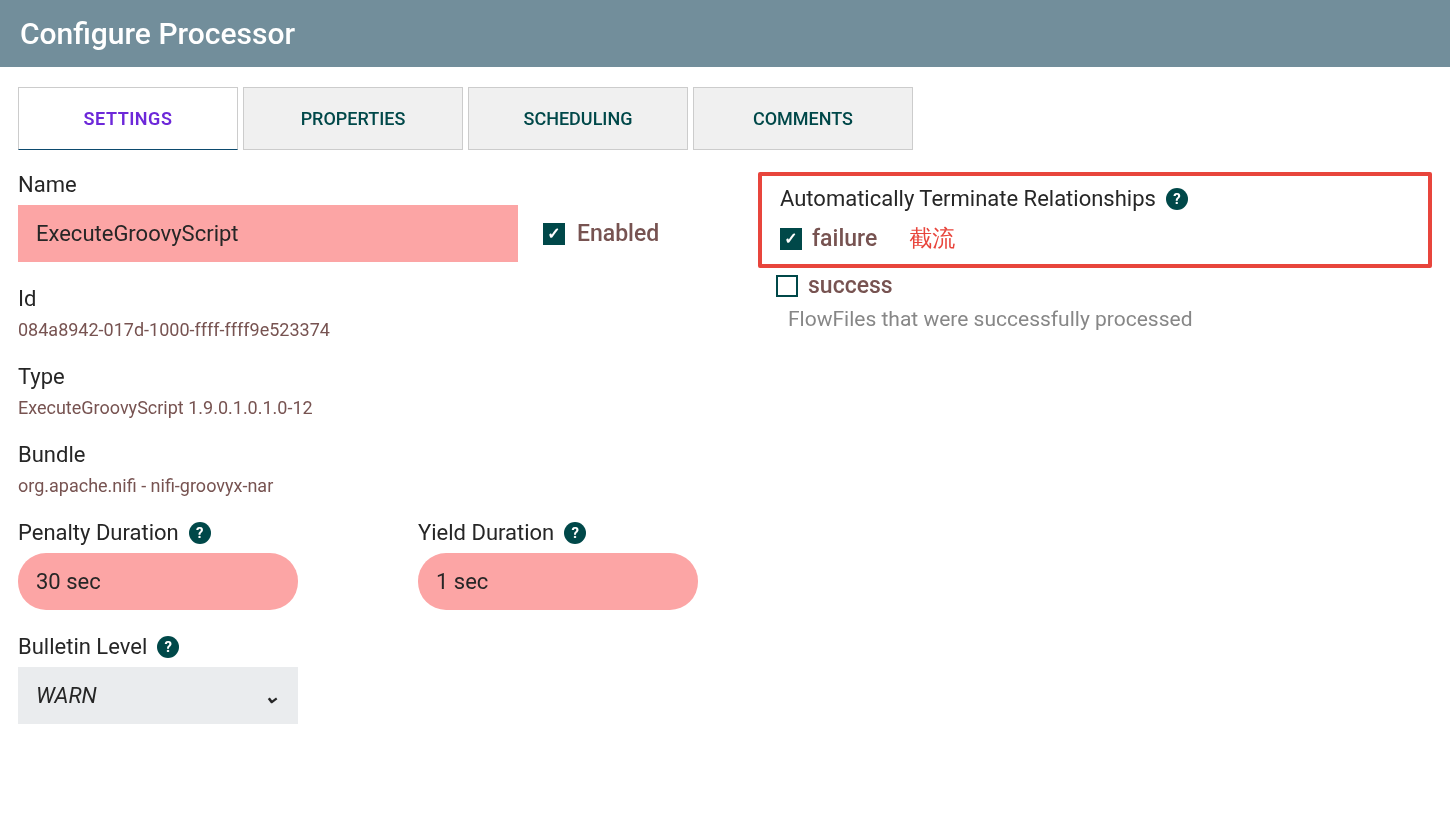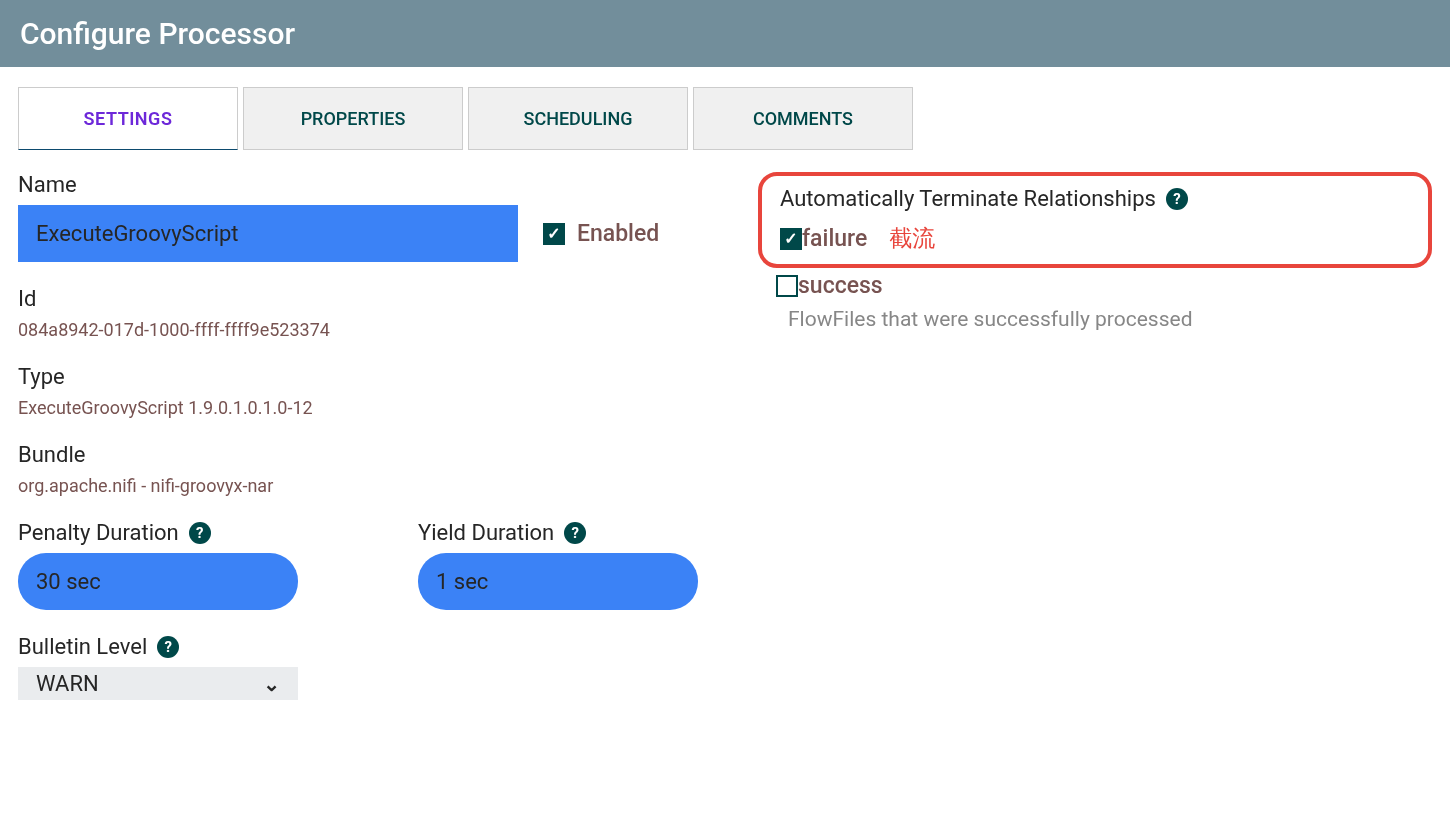--- a/index.html
+++ b/index.html
@@ -64,21 +64,21 @@
       display: flex;
       align-items: center;
       gap: 10px;
     }
     .field-value {
       font-size: 18px;
       color: #775351;
       margin-bottom: 24px;
     }
     .input-box {
-      background: #3b82f6;
+      background: #fca5a5;
       border: none;
       padding: 16px 18px;
       font-size: 22px;
       color: #262626;
       width: 500px;
       display: inline-block;
     }
     .row-name {
       display: flex;
       align-items: center;
@@ -118,28 +118,29 @@
       display: flex;
       gap: 120px;
       margin-bottom: 24px;
     }
     .duration-col .input-box {
       width: 280px;
       border-radius: 28px;
     }
     .select-box {
       background: #eaecee;
-      padding: 4px 18px;
+      padding: 16px 18px;
       font-size: 22px;
       color: #262626;
       width: 280px;
       display: flex;
       align-items: flex-end;
       justify-content: space-between;
       cursor: pointer;
+      font-style: italic;
     }
     .chevron {
       font-size: 20px;
       color: #262626;
       font-weight: bold;
     }
     .help-icon {
       width: 22px;
       height: 22px;
       border-radius: 50%;
@@ -147,35 +148,36 @@
       color: #fff;
       display: inline-flex;
       align-items: center;
       justify-content: center;
       font-size: 15px;
       font-weight: bold;
       cursor: help;
     }
     .annotation-box {
       border: 4px solid #e8453c;
-      border-radius: 19px;
+      border-radius: 2px;
       padding: 10px 35px 10px 18px;
       margin-bottom: 4px;
     }
     .rel-header {
       font-size: 22px;
       color: #262626;
       display: flex;
       align-items: center;
       gap: 10px;
       margin-bottom: 12px;
     }
     .rel-item {
       display: flex;
       align-items: center;
+      gap: 10px;
       margin-left: 0;
     }
     .rel-name {
       font-size: 23px;
       color: #775351;
       font-weight: 500;
     }
     .annotation-text {
       color: #e8453c;
       font-size: 23px;

